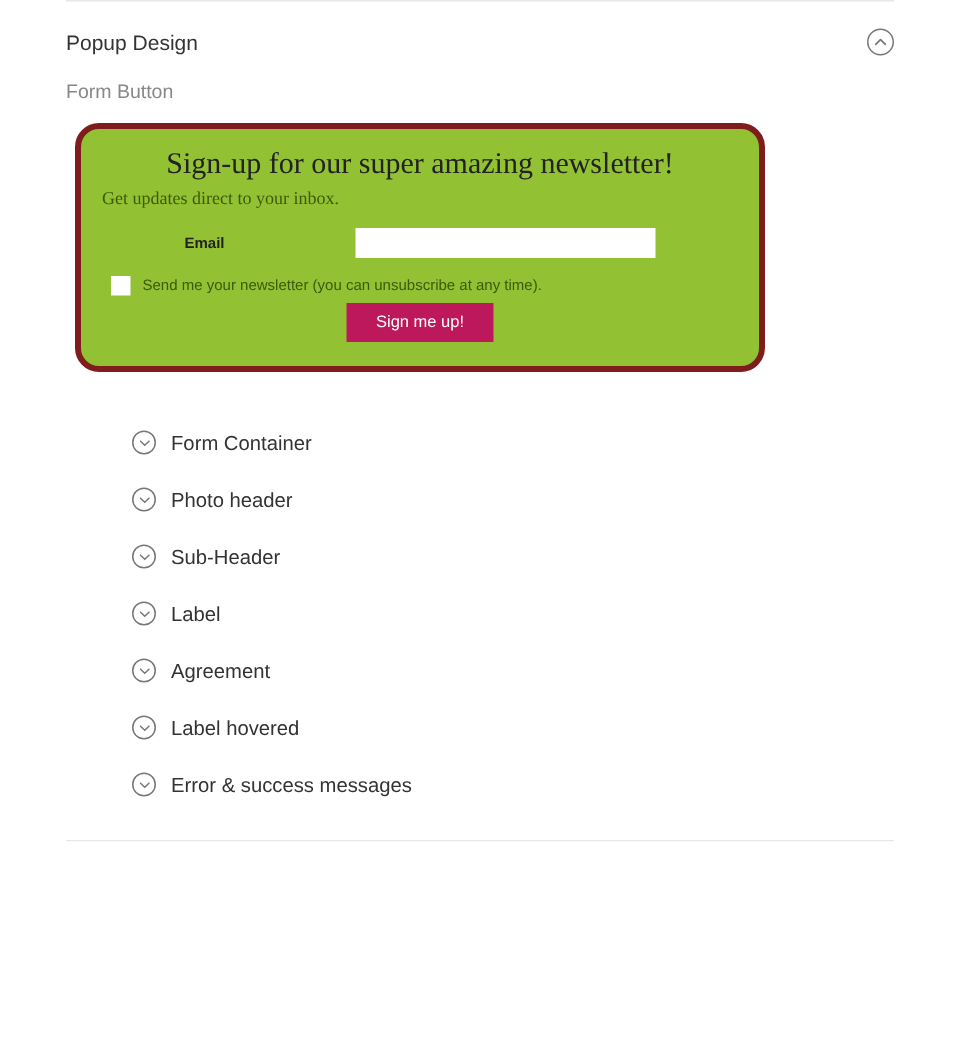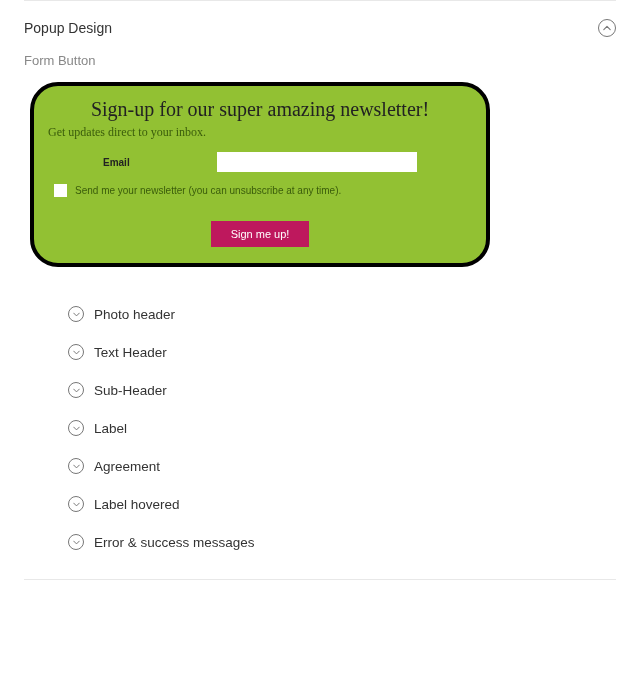--- a/index.html
+++ b/index.html
@@ -4,21 +4,21 @@
   <style>
     * { box-sizing: border-box; margin: 0; padding: 0; }
     body {
       font-family: -apple-system, "Helvetica Neue", Arial, sans-serif;
       background: #fff;
       width: 640px;
       color: #333;
       font-size: 14px;
     }
     .panel {
-      padding: 0 24px;
+      padding: 0 44px;
     }
     .hr {
       border: none;
       border-top: 1px solid #e8e8e8;
       margin: 0;
     }
     .section-header {
       display: flex;
       align-items: center;
       justify-content: space-between;
@@ -42,22 +42,22 @@
       color: #888;
       font-size: 13px;
       font-weight: 400;
       margin-bottom: 14px;
     }
     .preview-wrap {
       padding: 0 0 10px 0;
     }
     .popup {
       background: #92c133;
-      border: 4px solid #000000;
-      border-radius: 28px;
+      border: 4px solid #7f1d1d;
+      border-radius: 16px;
       padding: 10px 14px 16px 14px;
       width: 460px;
       margin-left: 6px;
     }
     .popup-title {
       font-family: Georgia, "Times New Roman", serif;
       font-size: 20px;
       color: #222;
       text-align: center;
       margin-top: 2px;
@@ -90,21 +90,21 @@
       border: none;
       background: #fff;
       font-size: 12px;
       padding: 0 6px;
     }
     .agree-row {
       display: flex;
       align-items: center;
       gap: 8px;
       margin-left: 6px;
-      margin-bottom: 24px;
+      margin-bottom: 5px;
     }
     .agree-check {
       width: 13px; height: 13px;
       background: #fff;
       border: none;
       flex-shrink: 0;
     }
     .agree-text {
       font-size: 10px;
       color: #3a5c0b;
@@ -172,29 +172,29 @@
     </div>
   </div>
 
   <div class="list">
     <div class="list-item">
       <span class="chevron-circle">
           <svg width="7" height="7" viewBox="0 0 10 10">
             <path d="M1 3 L5 7 L9 3" fill="none" stroke="#777" stroke-width="1.4" stroke-linecap="round" stroke-linejoin="round"></path>
           </svg>
         </span>
+      <span class="list-label">Form Container</span>
+    </div>
+    <div class="list-item">
+      <span class="chevron-circle">
+          <svg width="7" height="7" viewBox="0 0 10 10">
+            <path d="M1 3 L5 7 L9 3" fill="none" stroke="#777" stroke-width="1.4" stroke-linecap="round" stroke-linejoin="round"></path>
+          </svg>
+        </span>
       <span class="list-label">Photo header</span>
-    </div>
-    <div class="list-item">
-      <span class="chevron-circle">
-          <svg width="7" height="7" viewBox="0 0 10 10">
-            <path d="M1 3 L5 7 L9 3" fill="none" stroke="#777" stroke-width="1.4" stroke-linecap="round" stroke-linejoin="round"></path>
-          </svg>
-        </span>
-      <span class="list-label">Text Header</span>
     </div>
     <div class="list-item">
       <span class="chevron-circle">
           <svg width="7" height="7" viewBox="0 0 10 10">
             <path d="M1 3 L5 7 L9 3" fill="none" stroke="#777" stroke-width="1.4" stroke-linecap="round" stroke-linejoin="round"></path>
           </svg>
         </span>
       <span class="list-label">Sub-Header</span>
     </div>
     <div class="list-item">

